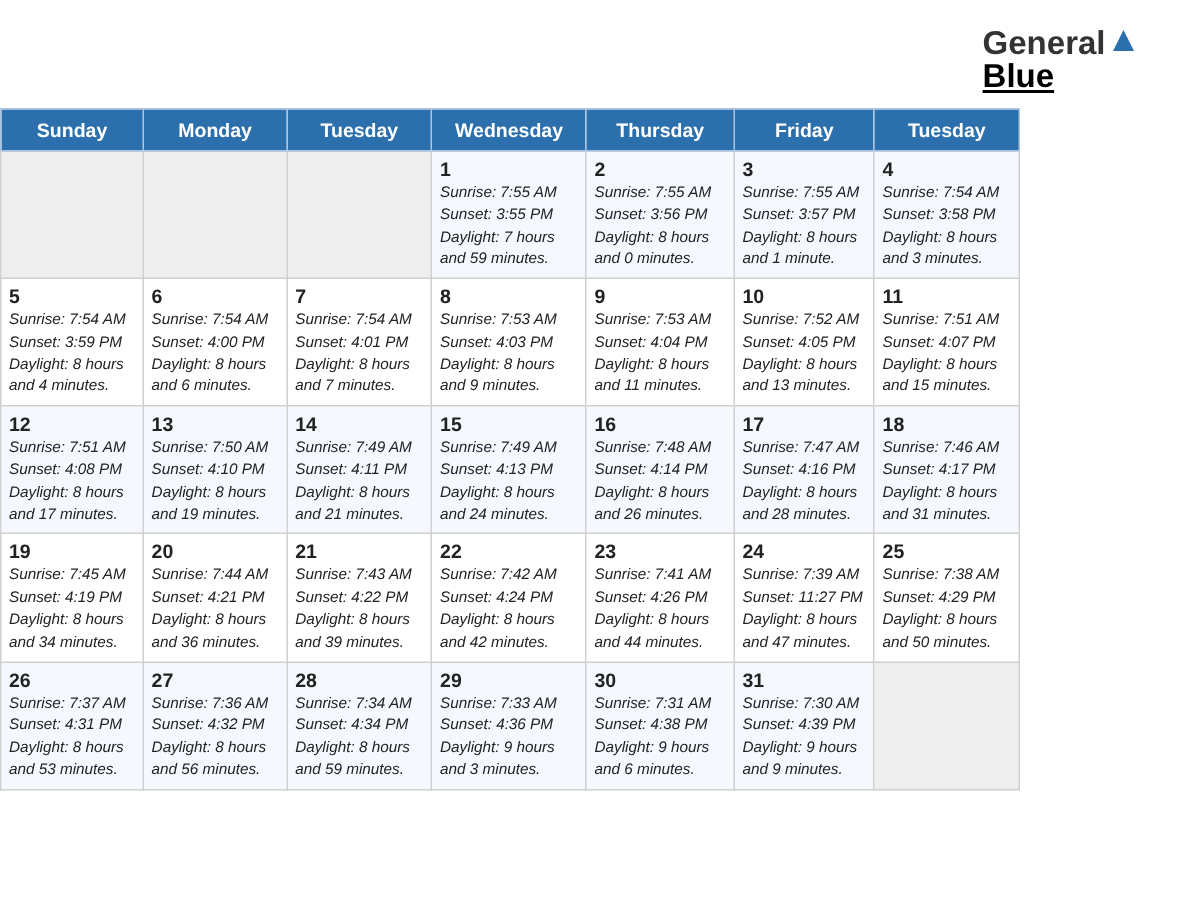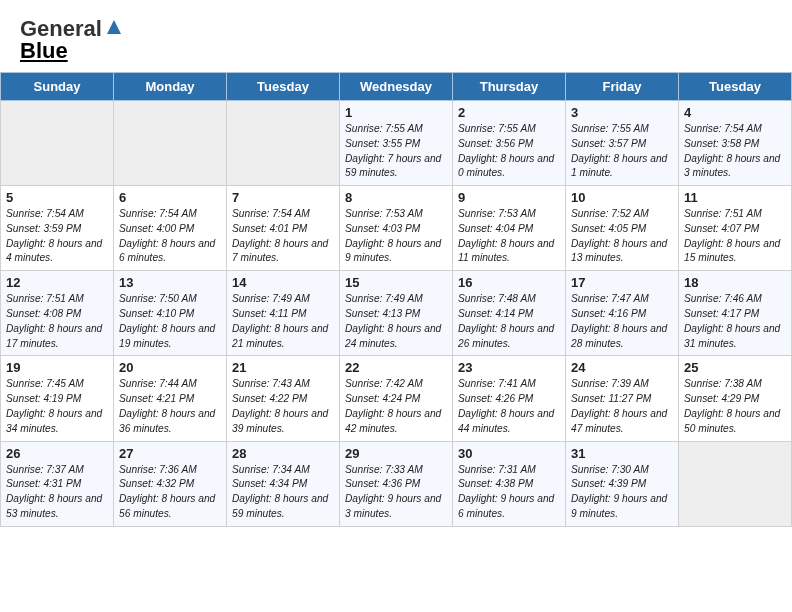--- a/index.html
+++ b/index.html
@@ -5,21 +5,21 @@
     * { box-sizing: border-box; margin: 0; padding: 0; }
     body {
       font-family: Arial, sans-serif;
       background: #fff;
       width: 792px;
       min-height: 612px;
     }
     .header {
       display: flex;
       align-items: flex-start;
-      justify-content: flex-start;
+      justify-content: flex-end;
       padding: 16px 32px 8px 20px;
     }
     .logo {
       display: flex;
       flex-direction: column;
       align-items: flex-start;
     }
     .title-block {
       text-align: right;
     }
@@ -27,21 +27,21 @@
       font-size: 32px;
       font-weight: bold;
       color: #222;
     }
     .title-block h2 {
       font-size: 16px;
       font-weight: normal;
       color: #333;
     }
     table {
-      width: 792px;
+      width: 680px;
       border-collapse: collapse;
     }
     thead tr th {
       background: #2c6fad;
       color: #fff;
       text-align: center;
       font-size: 13px;
       padding: 6px 4px;
       border: 1px solid #aac4e0;
     }

